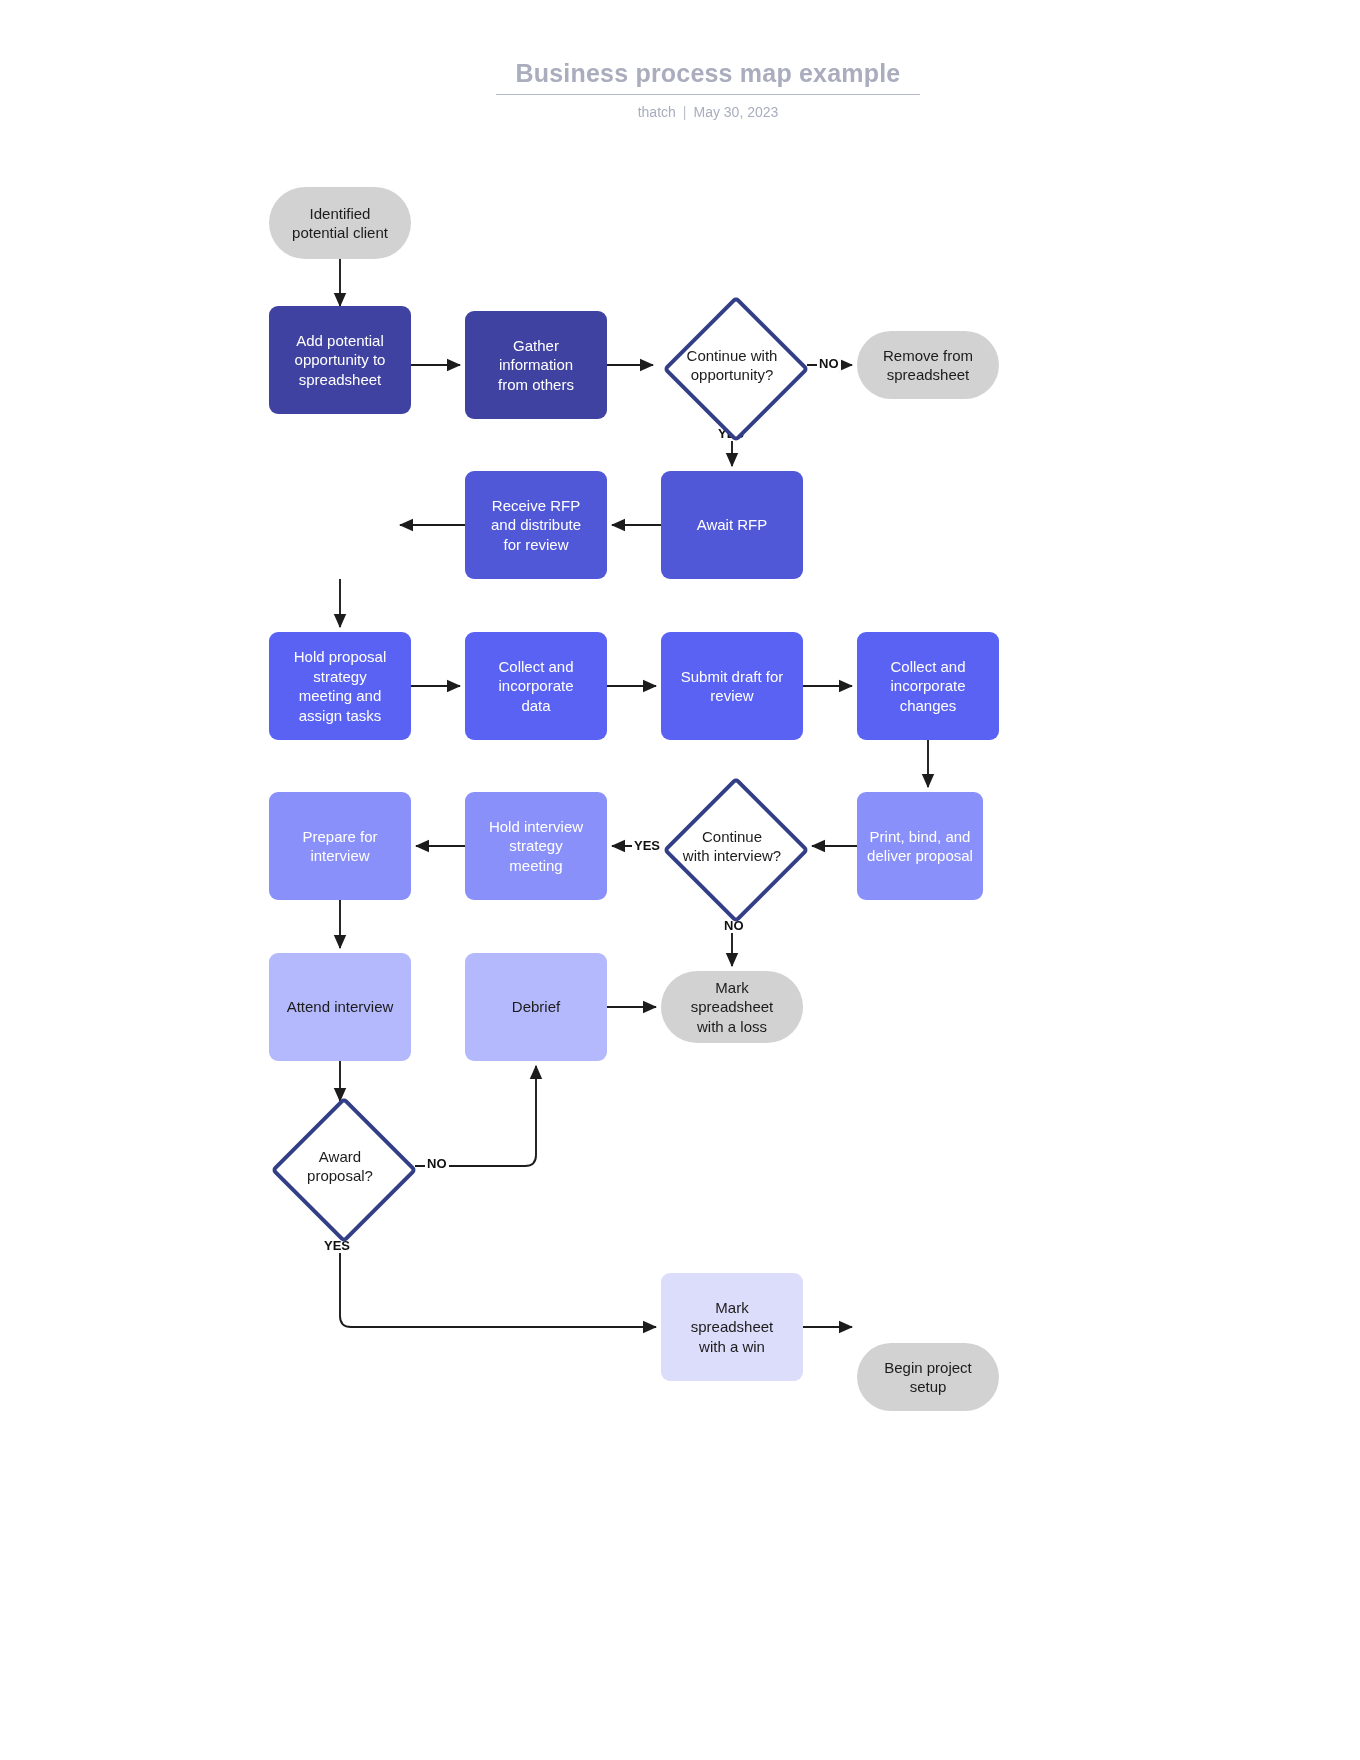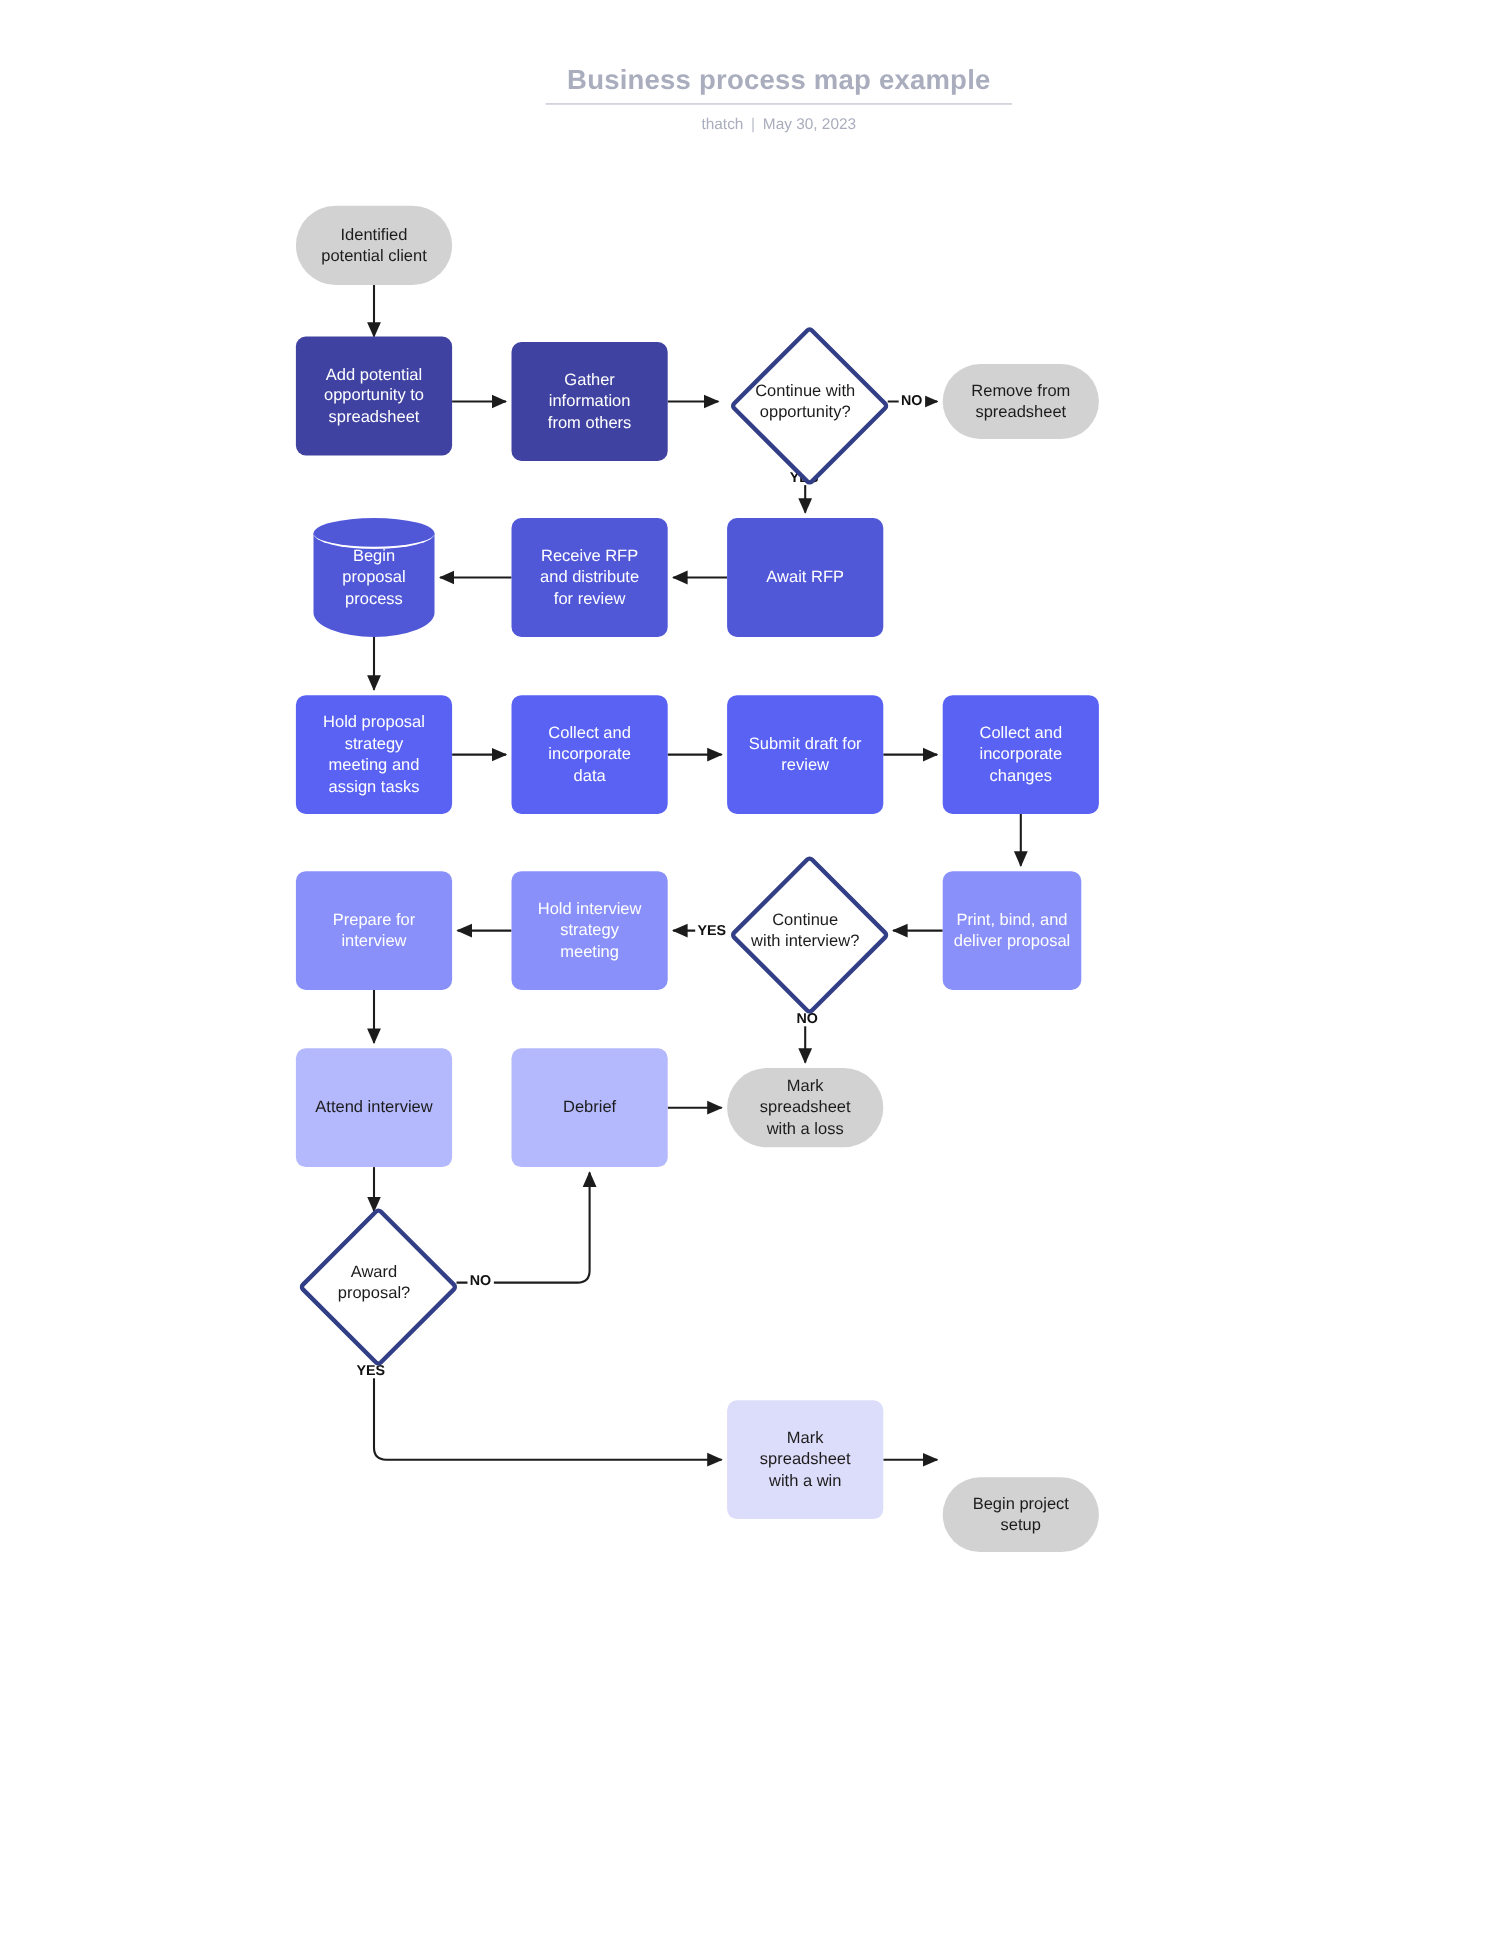--- a/index.html
+++ b/index.html
@@ -165,23 +165,20 @@
 information
 from others</span></div>
       <div class="node shape-decision" style="left: 629px; top: 305px; width: 150px; height: 120px; color: rgb(28, 28, 28);"><div class="dbox"></div><span class="dlabel">Continue with
 opportunity?</span></div>
       <div class="node shape-terminal" style="left: 829px; top: 331px; width: 142px; height: 68px; color: rgb(28, 28, 28); background: rgb(210, 210, 210);"><span class="">Remove from
 spreadsheet</span></div>
       <div class="node shape-process" style="left: 633px; top: 471px; width: 142px; height: 108px; color: rgb(255, 255, 255); background: rgb(81, 88, 216);"><span class="">Await RFP</span></div>
       <div class="node shape-process" style="left: 437px; top: 471px; width: 142px; height: 108px; color: rgb(255, 255, 255); background: rgb(81, 88, 216);"><span class="">Receive RFP
 and distribute
 for review</span></div>
-      <div class="node shape-cylinder" style="left: 257px; top: 471px; width: 110px; height: 108px; color: rgb(255, 255, 255); --fill: #5158d8;"><div class="cyl-body"></div><div class="cyl-top"></div><span class="cyl-text">Begin
-proposal
-process</span></div>
       <div class="node shape-process" style="left: 241px; top: 632px; width: 142px; height: 108px; color: rgb(255, 255, 255); background: rgb(90, 98, 244);"><span class="">Hold proposal
 strategy
 meeting and
 assign tasks</span></div>
       <div class="node shape-process" style="left: 437px; top: 632px; width: 142px; height: 108px; color: rgb(255, 255, 255); background: rgb(90, 98, 244);"><span class="">Collect and
 incorporate
 data</span></div>
       <div class="node shape-process" style="left: 633px; top: 632px; width: 142px; height: 108px; color: rgb(255, 255, 255); background: rgb(90, 98, 244);"><span class="">Submit draft for
 review</span></div>
       <div class="node shape-process" style="left: 829px; top: 632px; width: 142px; height: 108px; color: rgb(255, 255, 255); background: rgb(90, 98, 244);"><span class="">Collect and

